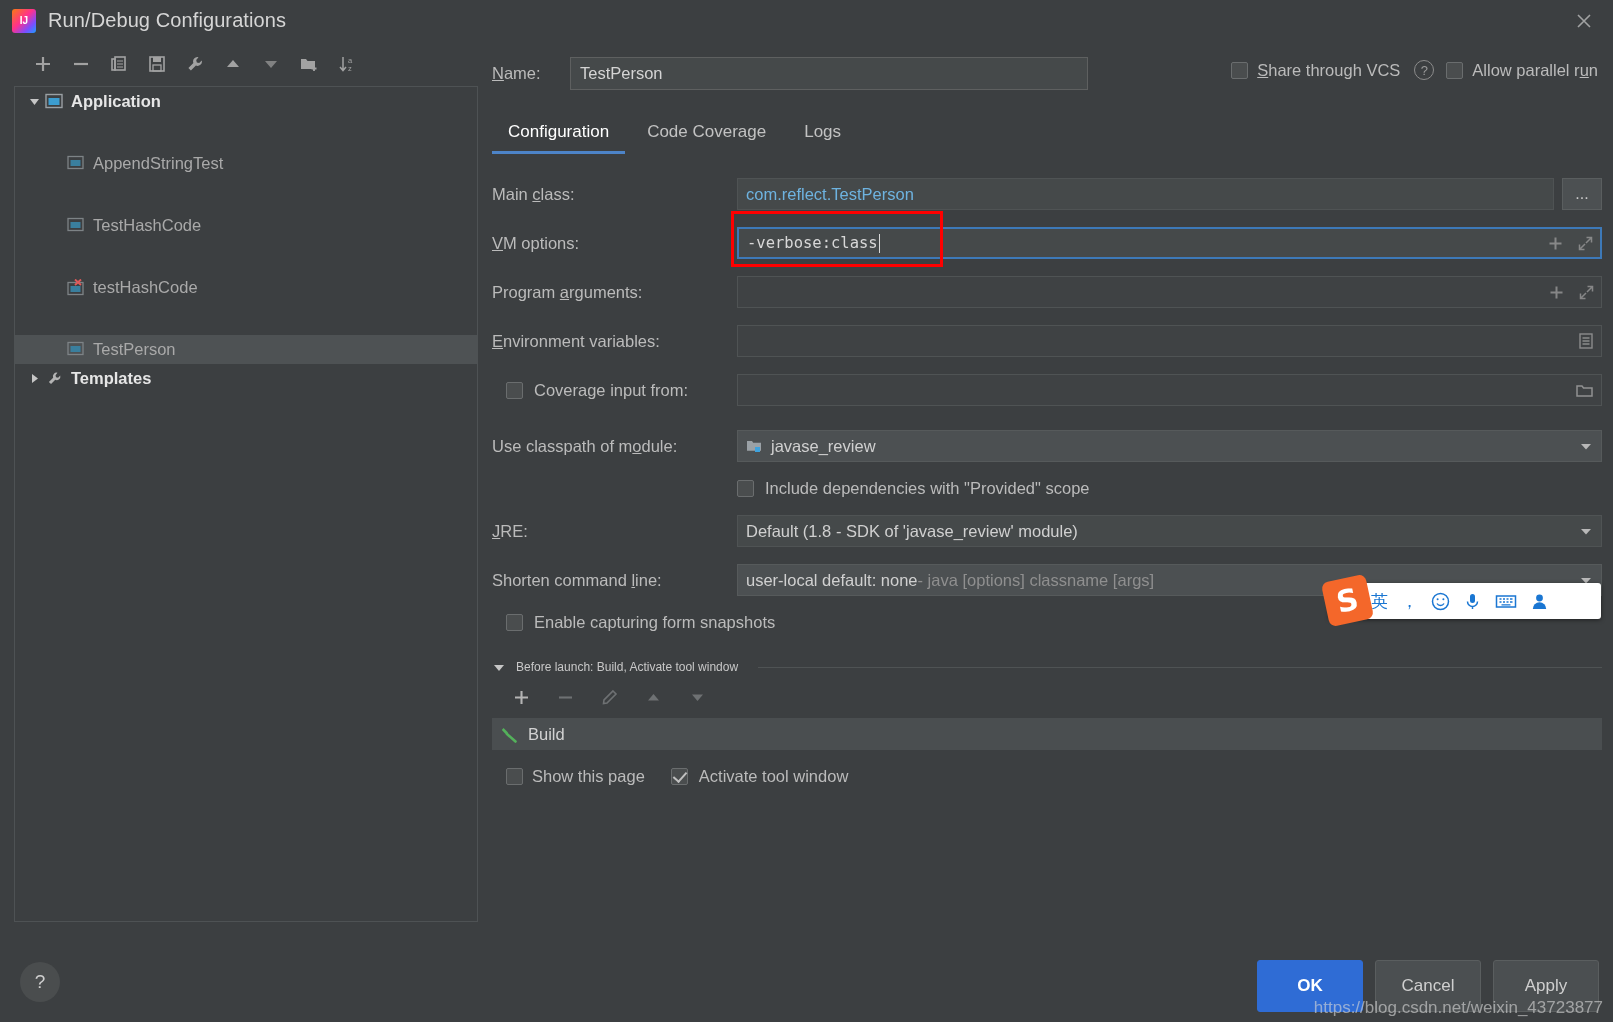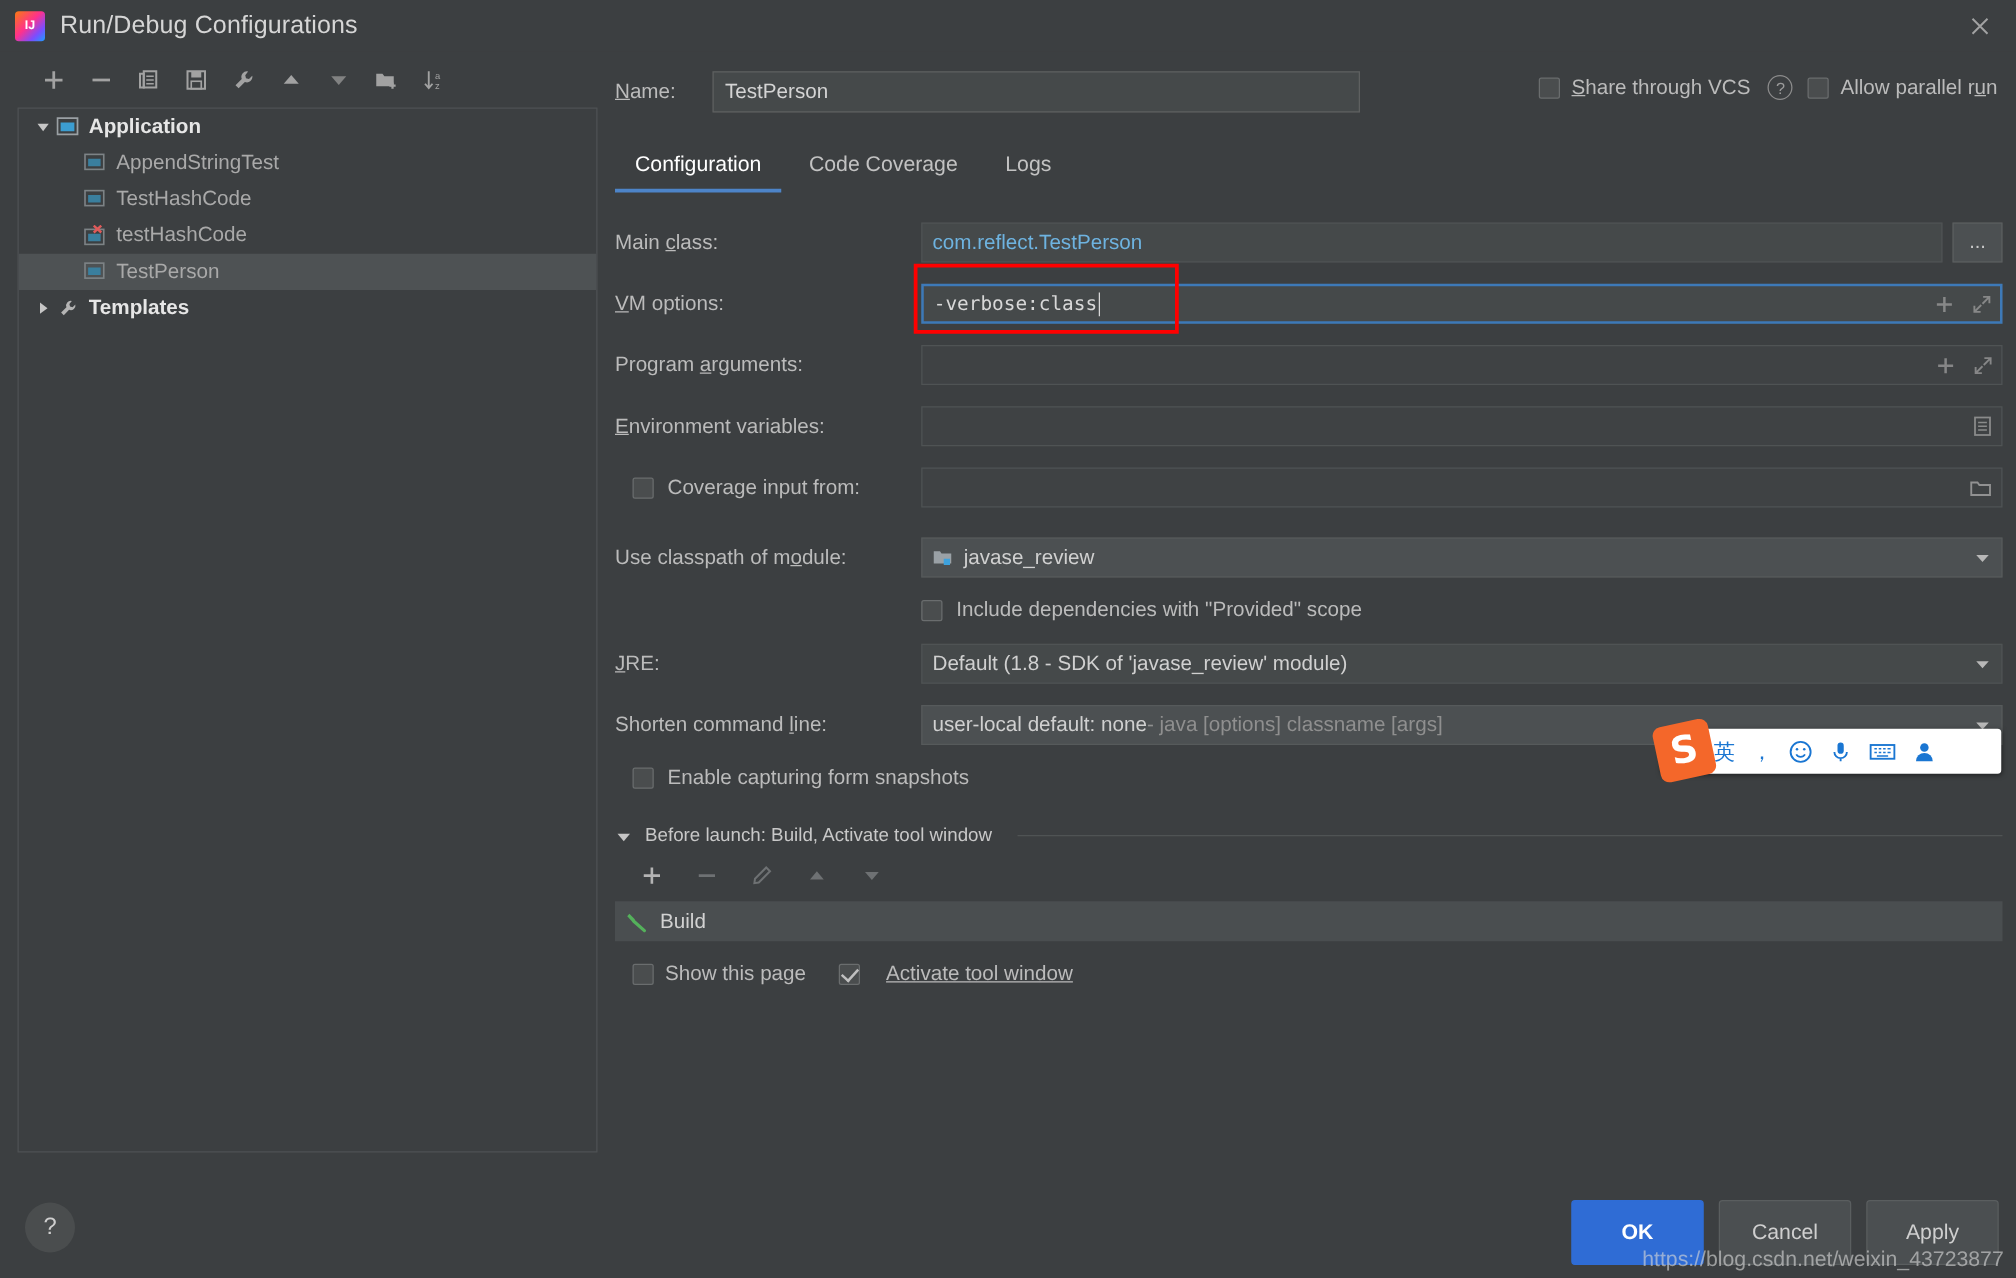--- a/index.html
+++ b/index.html
@@ -77,21 +77,21 @@
   .tw-arrow {
     width: 22px; display: flex; align-items: center; justify-content: center;
     flex: 0 0 auto;
   }
   .tree-icon {
     width: 22px; height: 18px; flex: 0 0 auto; position: relative;
     margin-right: 4px;
   }
   .tree-label { color: #a9a9a9; }
   .tree-row.group .tree-label { color: #e6e6e6; font-weight: bold; }
-  .indent-1 { padding-left: 52px; }
+  .indent-1 { padding-left: 52px; margin-top: 33px; }
 
   
   .content {
     position: absolute; left: 492px; top: 46px;
     width: 1110px; height: 876px;
   }
   .name-row {
     display: flex; align-items: center; height: 34px; margin-top: 10px;
   }
   .lbl { font-size: 16.5px; color: #bbbbbb; white-space: nowrap; }
@@ -203,21 +203,21 @@
     display: flex; align-items: center; cursor: pointer;
   }
   .subrow { display: flex; align-items: center; margin-bottom: 17px; }
   .subrow .spacer { width: 245px; flex: 0 0 auto; }
   .muted { color: #8f8f8f; }
 
   
   .bl-header {
     display: flex; align-items: center; margin-top: 28px; gap: 10px;
   }
-  .bl-title { font-size: 15px; color: #c8c8c8; white-space: nowrap; }
+  .bl-title { font-size: 12px; color: #c8c8c8; white-space: nowrap; }
   .bl-line { flex: 1 1 auto; height: 1px; background: #4f5354; margin-left: 10px; }
   .bl-toolbar { display: flex; align-items: center; margin-top: 8px; padding-left: 10px; gap: 6px; }
   .bl-tb { width: 38px; height: 30px; display: flex; align-items: center; justify-content: center; cursor: pointer; }
   .bl-list {
     margin-top: 6px; height: 32px; background: #4a4e50;
     display: flex; align-items: center; padding-left: 8px; gap: 8px;
     font-size: 16.5px; color: #d2d2d2; cursor: pointer;
   }
   .bl-checks { display: flex; align-items: center; gap: 26px; margin-top: 17px; padding-left: 14px; font-size: 16.5px; }
 
@@ -629,21 +629,21 @@
           </svg>
         </span>
         <span>Build</span>
       </div>
 
       <div class="bl-checks">
         <span class="cbx-wrap" style="text-align:center;">
           <span class="cbx"></span>
           <span class="lbl">Show this page</span>
         </span>
-        <span class="cbx-wrap" style="gap:21px;text-decoration:underline;">
+        <span class="cbx-wrap" style="gap:11px;">
           <span class="cbx checked"></span>
           <span class="lbl">Activate tool window</span>
         </span>
       </div>
 
     </div>
   </div>
 
   <div class="footer-help">?</div>
 

